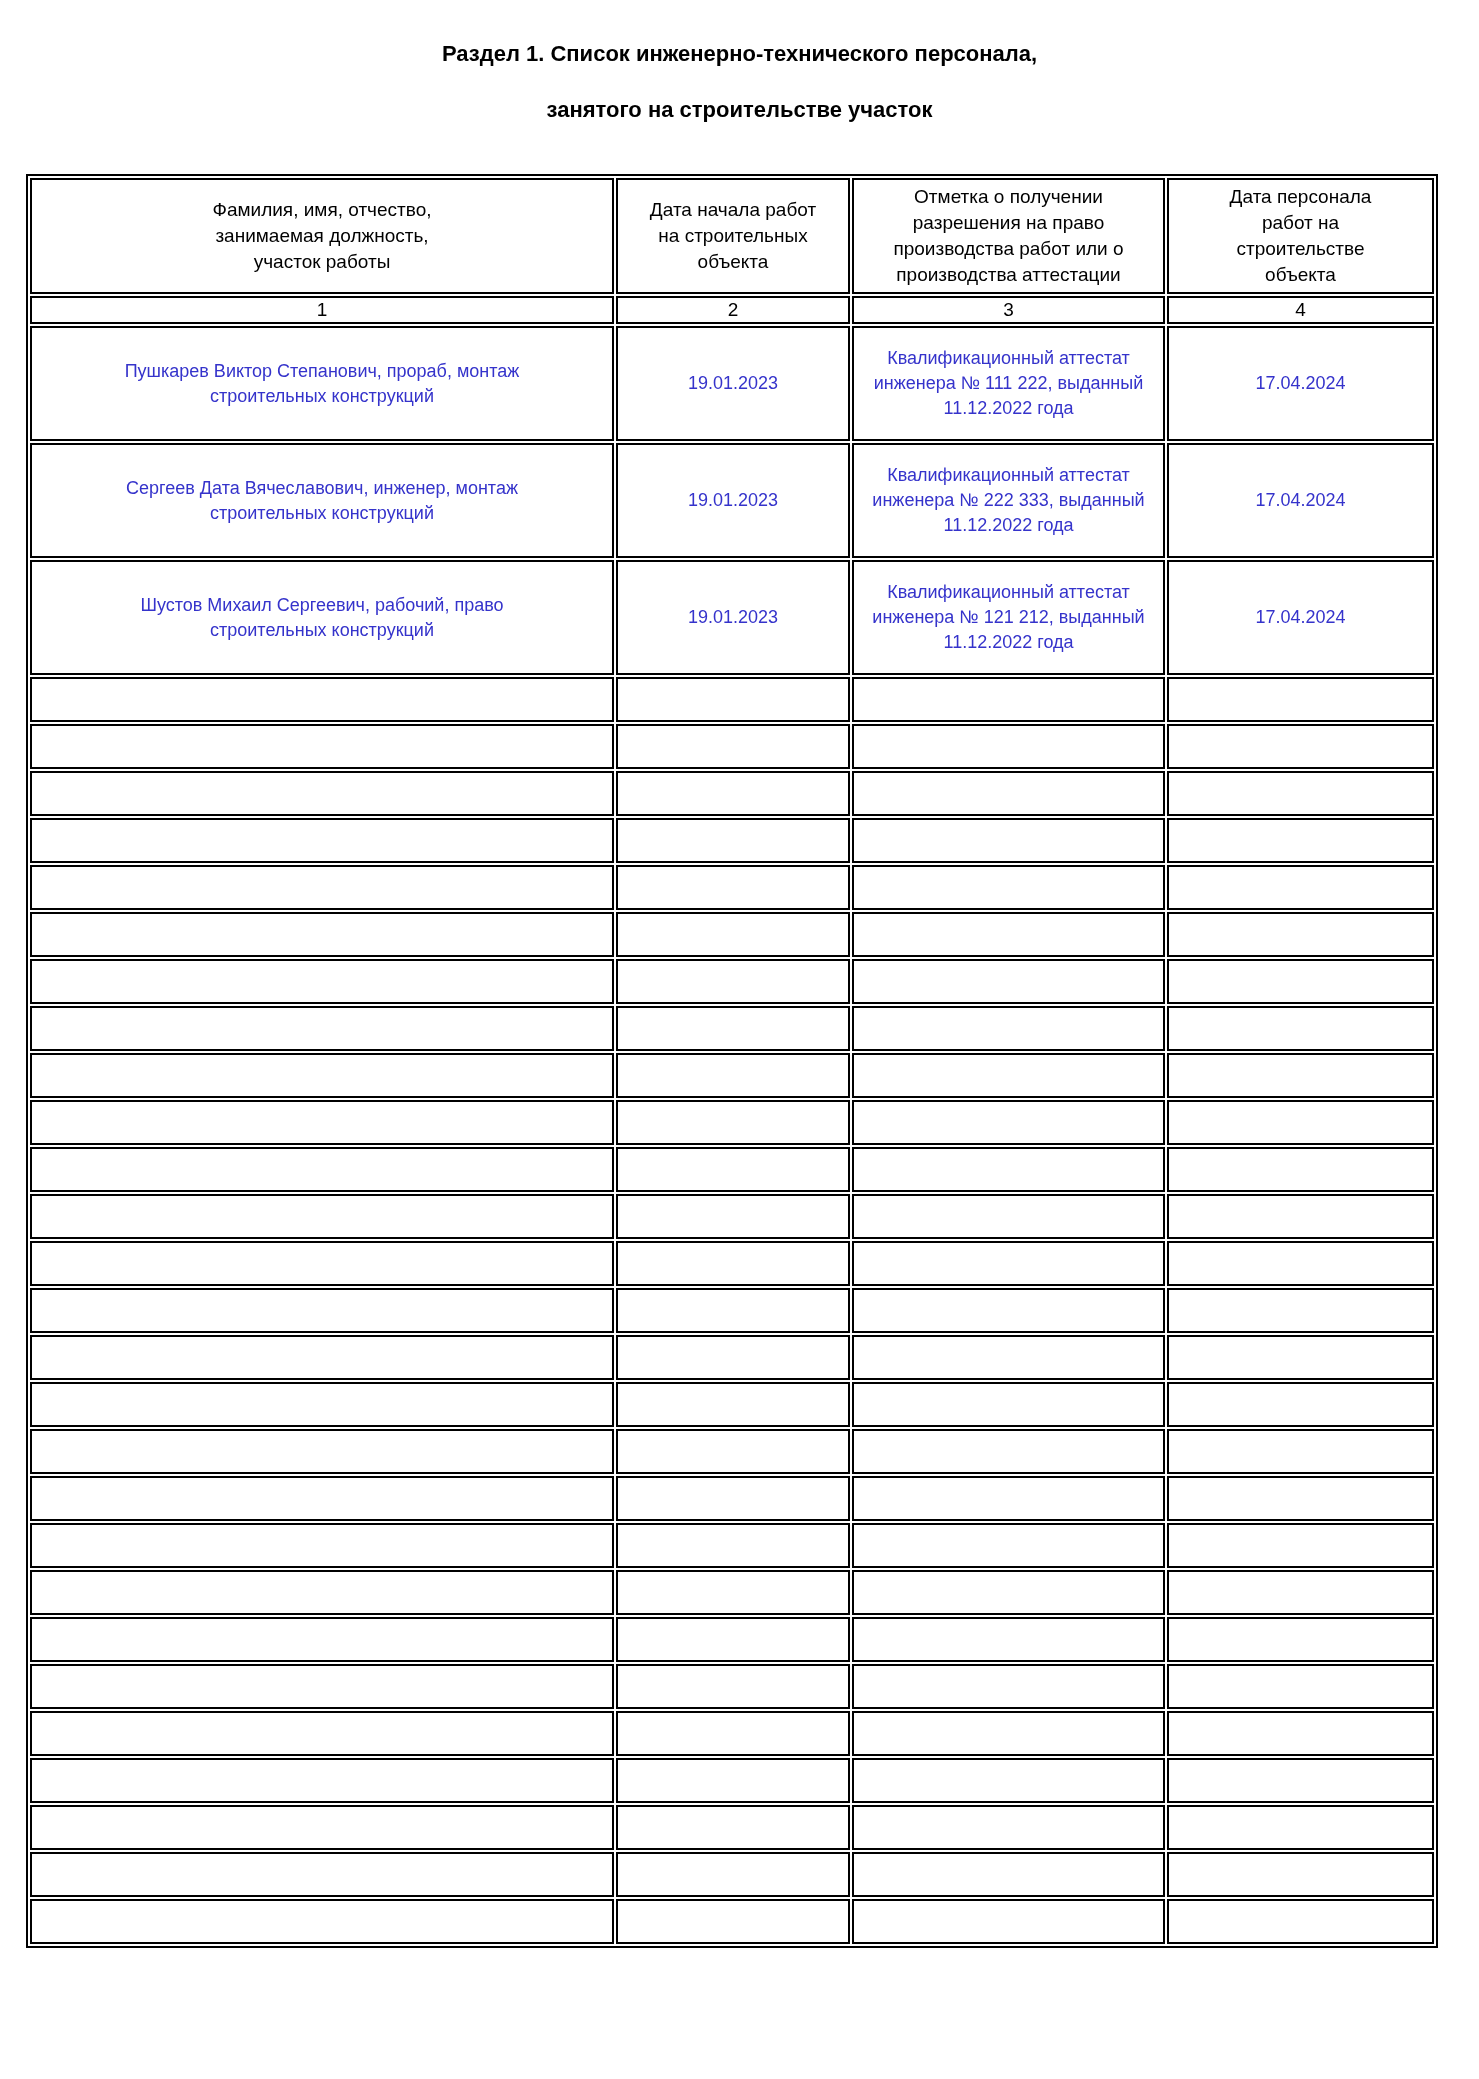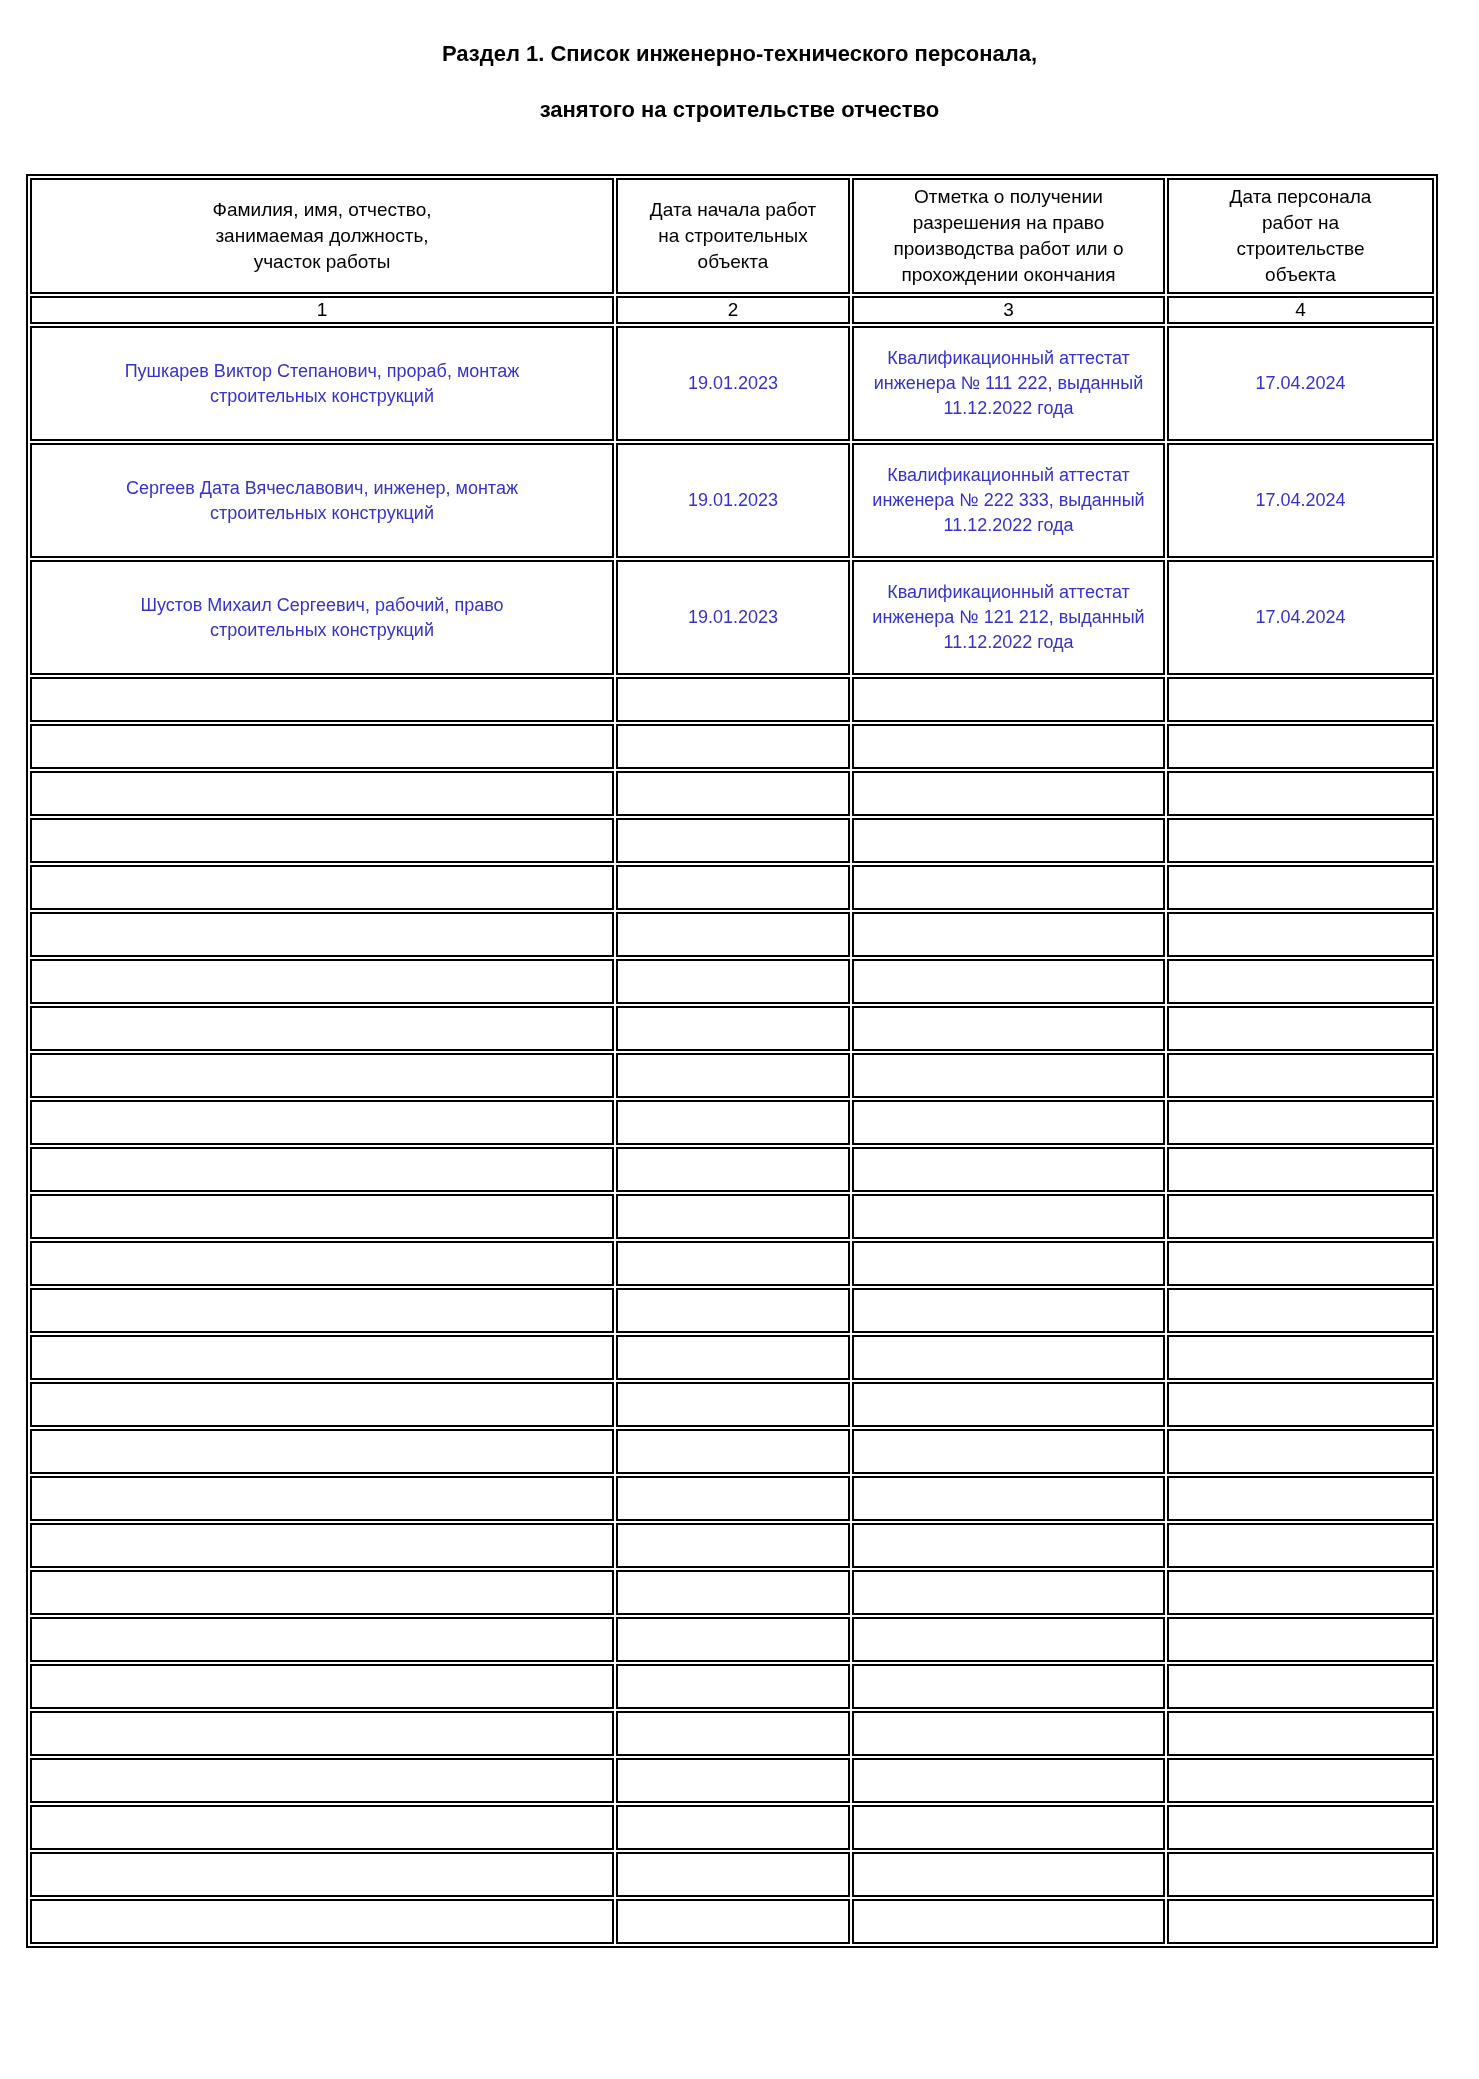--- a/index.html
+++ b/index.html
@@ -62,42 +62,42 @@
     height: 41px;
   }
 </style>
 </head>
 <body>
 
 <div class="page">
 
   <div class="title">
     <div>Раздел 1. Список инженерно-технического персонала,</div>
-    <div>занятого на строительстве отчество</div>
+    <div>занятого на строительстве участок</div>
   </div>
 
   <table class="main-table">
     <colgroup>
       <col style="width:584px">
       <col style="width:234px">
       <col style="width:313px">
       <col style="width:267px">
     </colgroup>
     <tbody>
       <tr class="header-row">
         <td>Фамилия, имя, отчество,
 занимаемая должность,
 участок работы</td>
         <td>Дата начала работ
 на строительных
 объекта</td>
         <td>Отметка о получении
 разрешения на право
 производства работ или о
-прохождении окончания</td>
+производства аттестации</td>
         <td>Дата персонала
 работ на
 строительстве
 объекта</td>
       </tr>
       <tr class="num-row">
         <td>1</td>
         <td>2</td>
         <td>3</td>
         <td>4</td>

